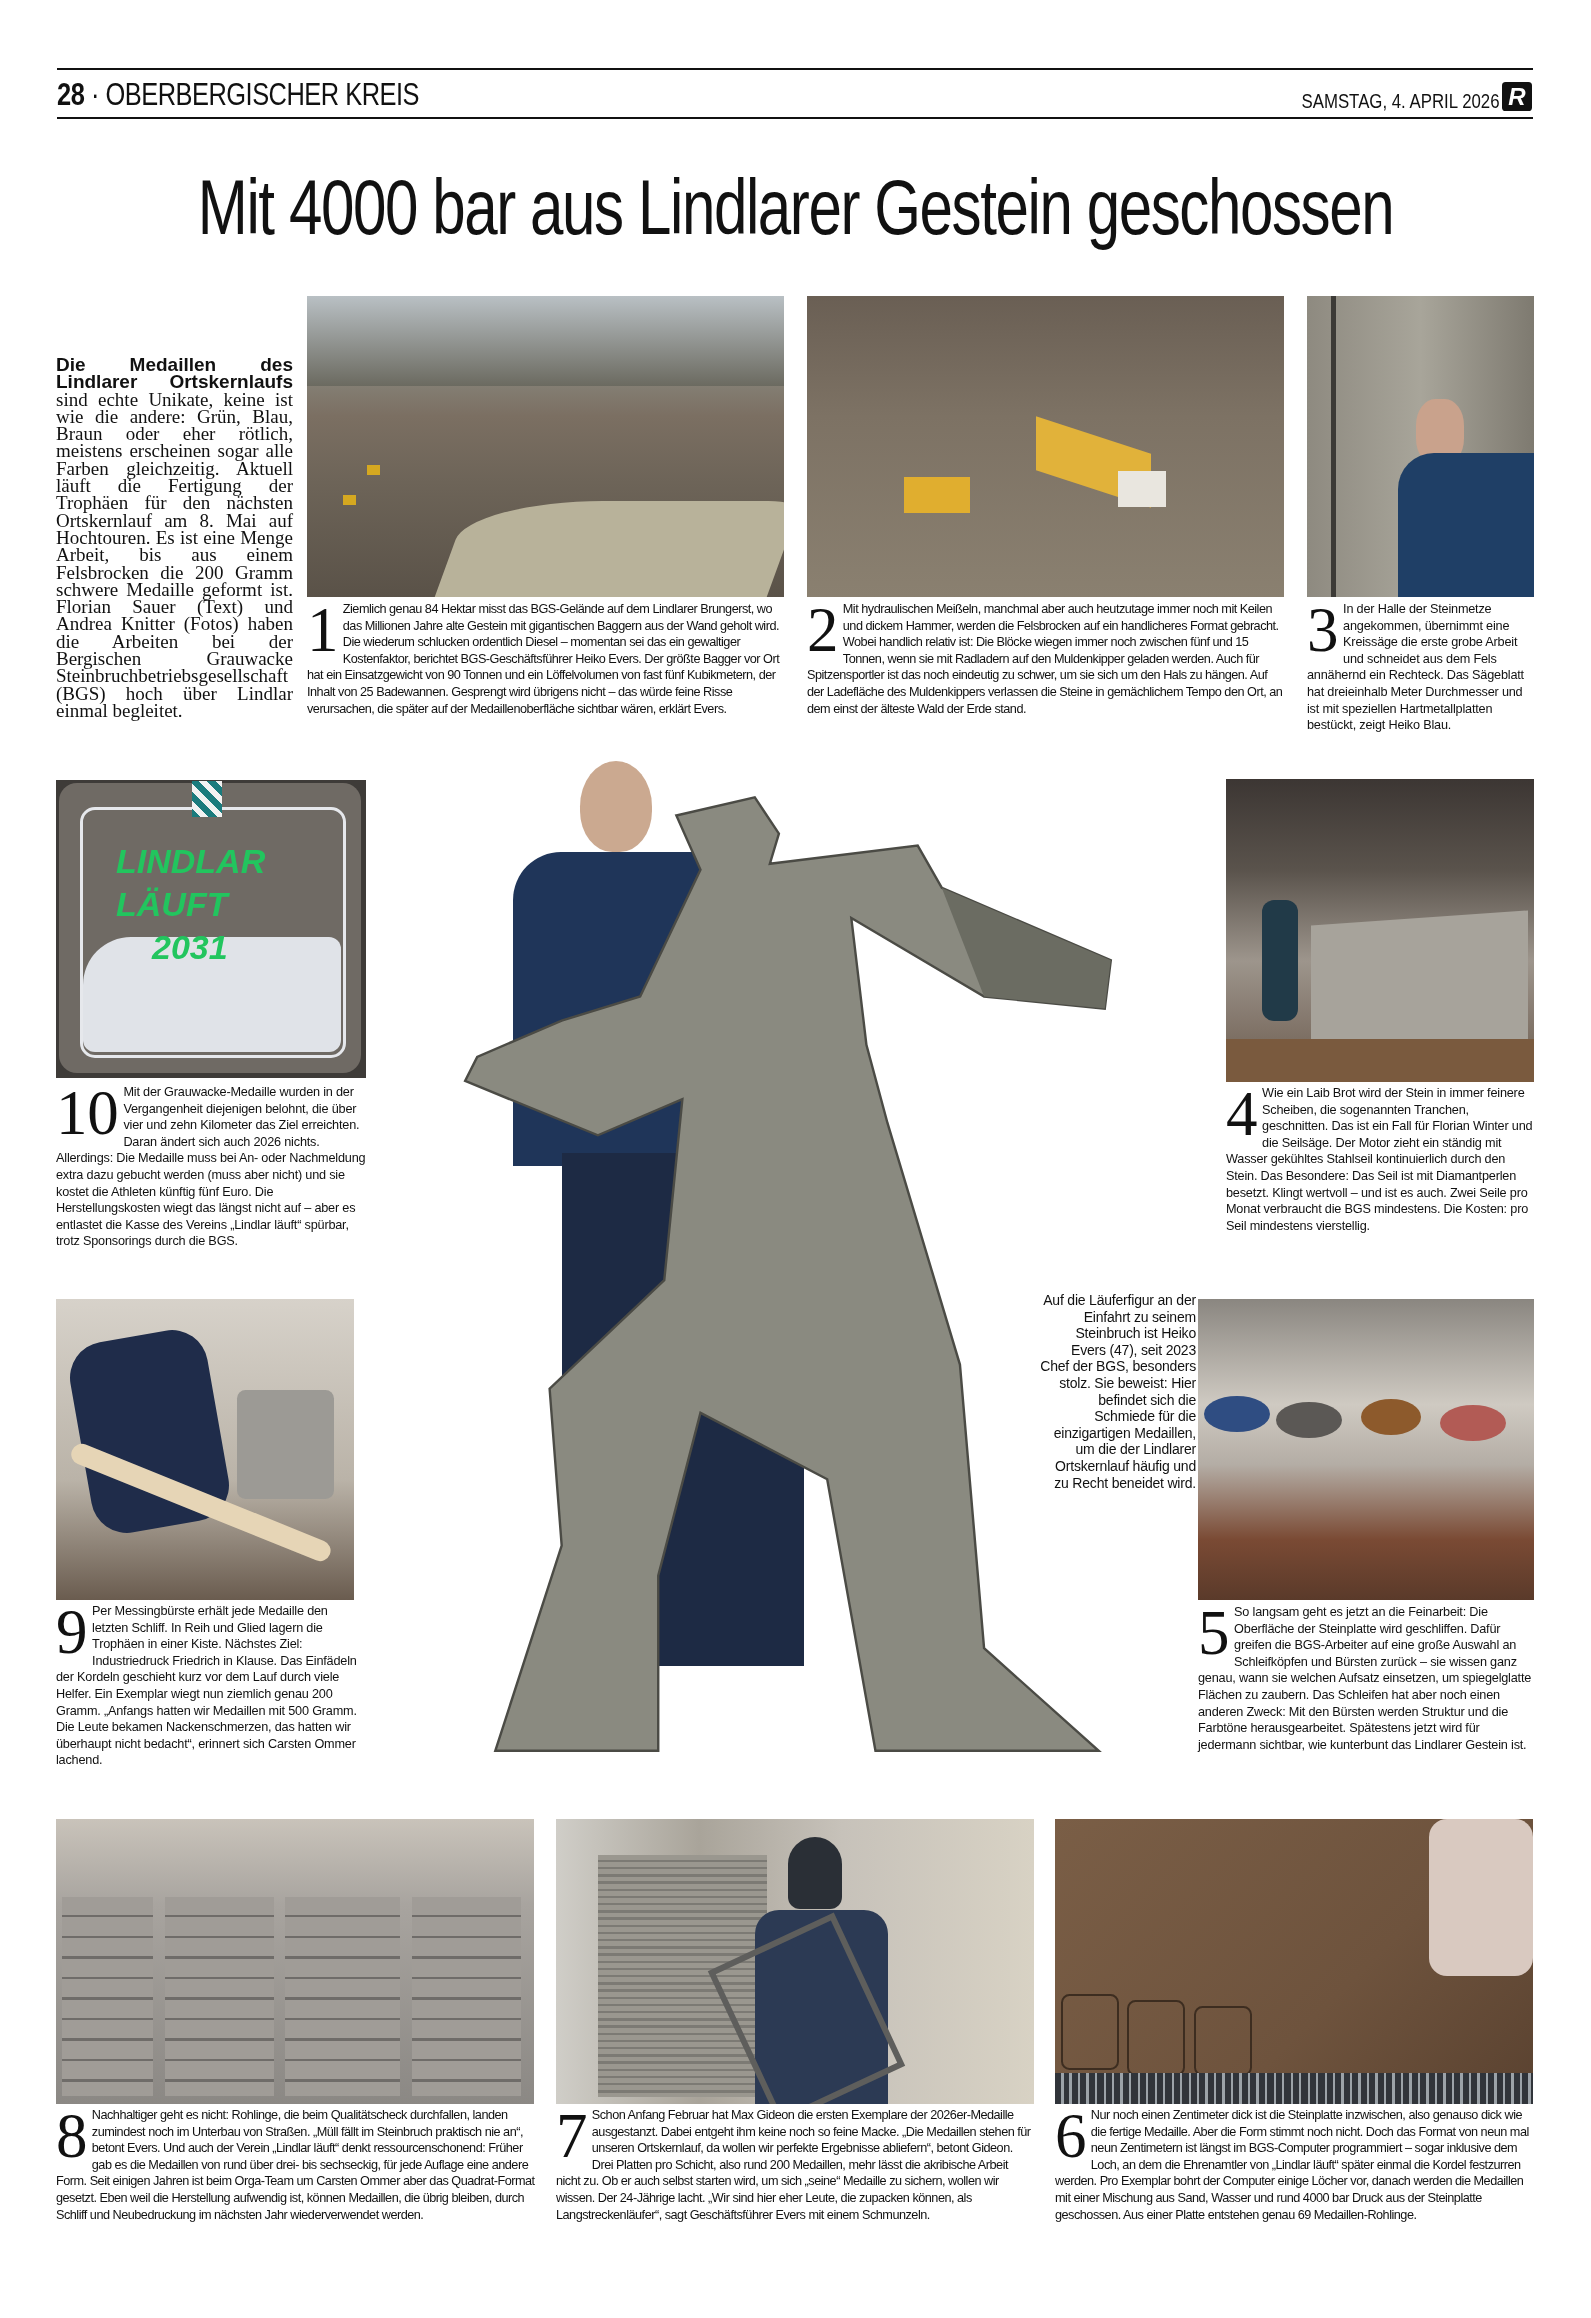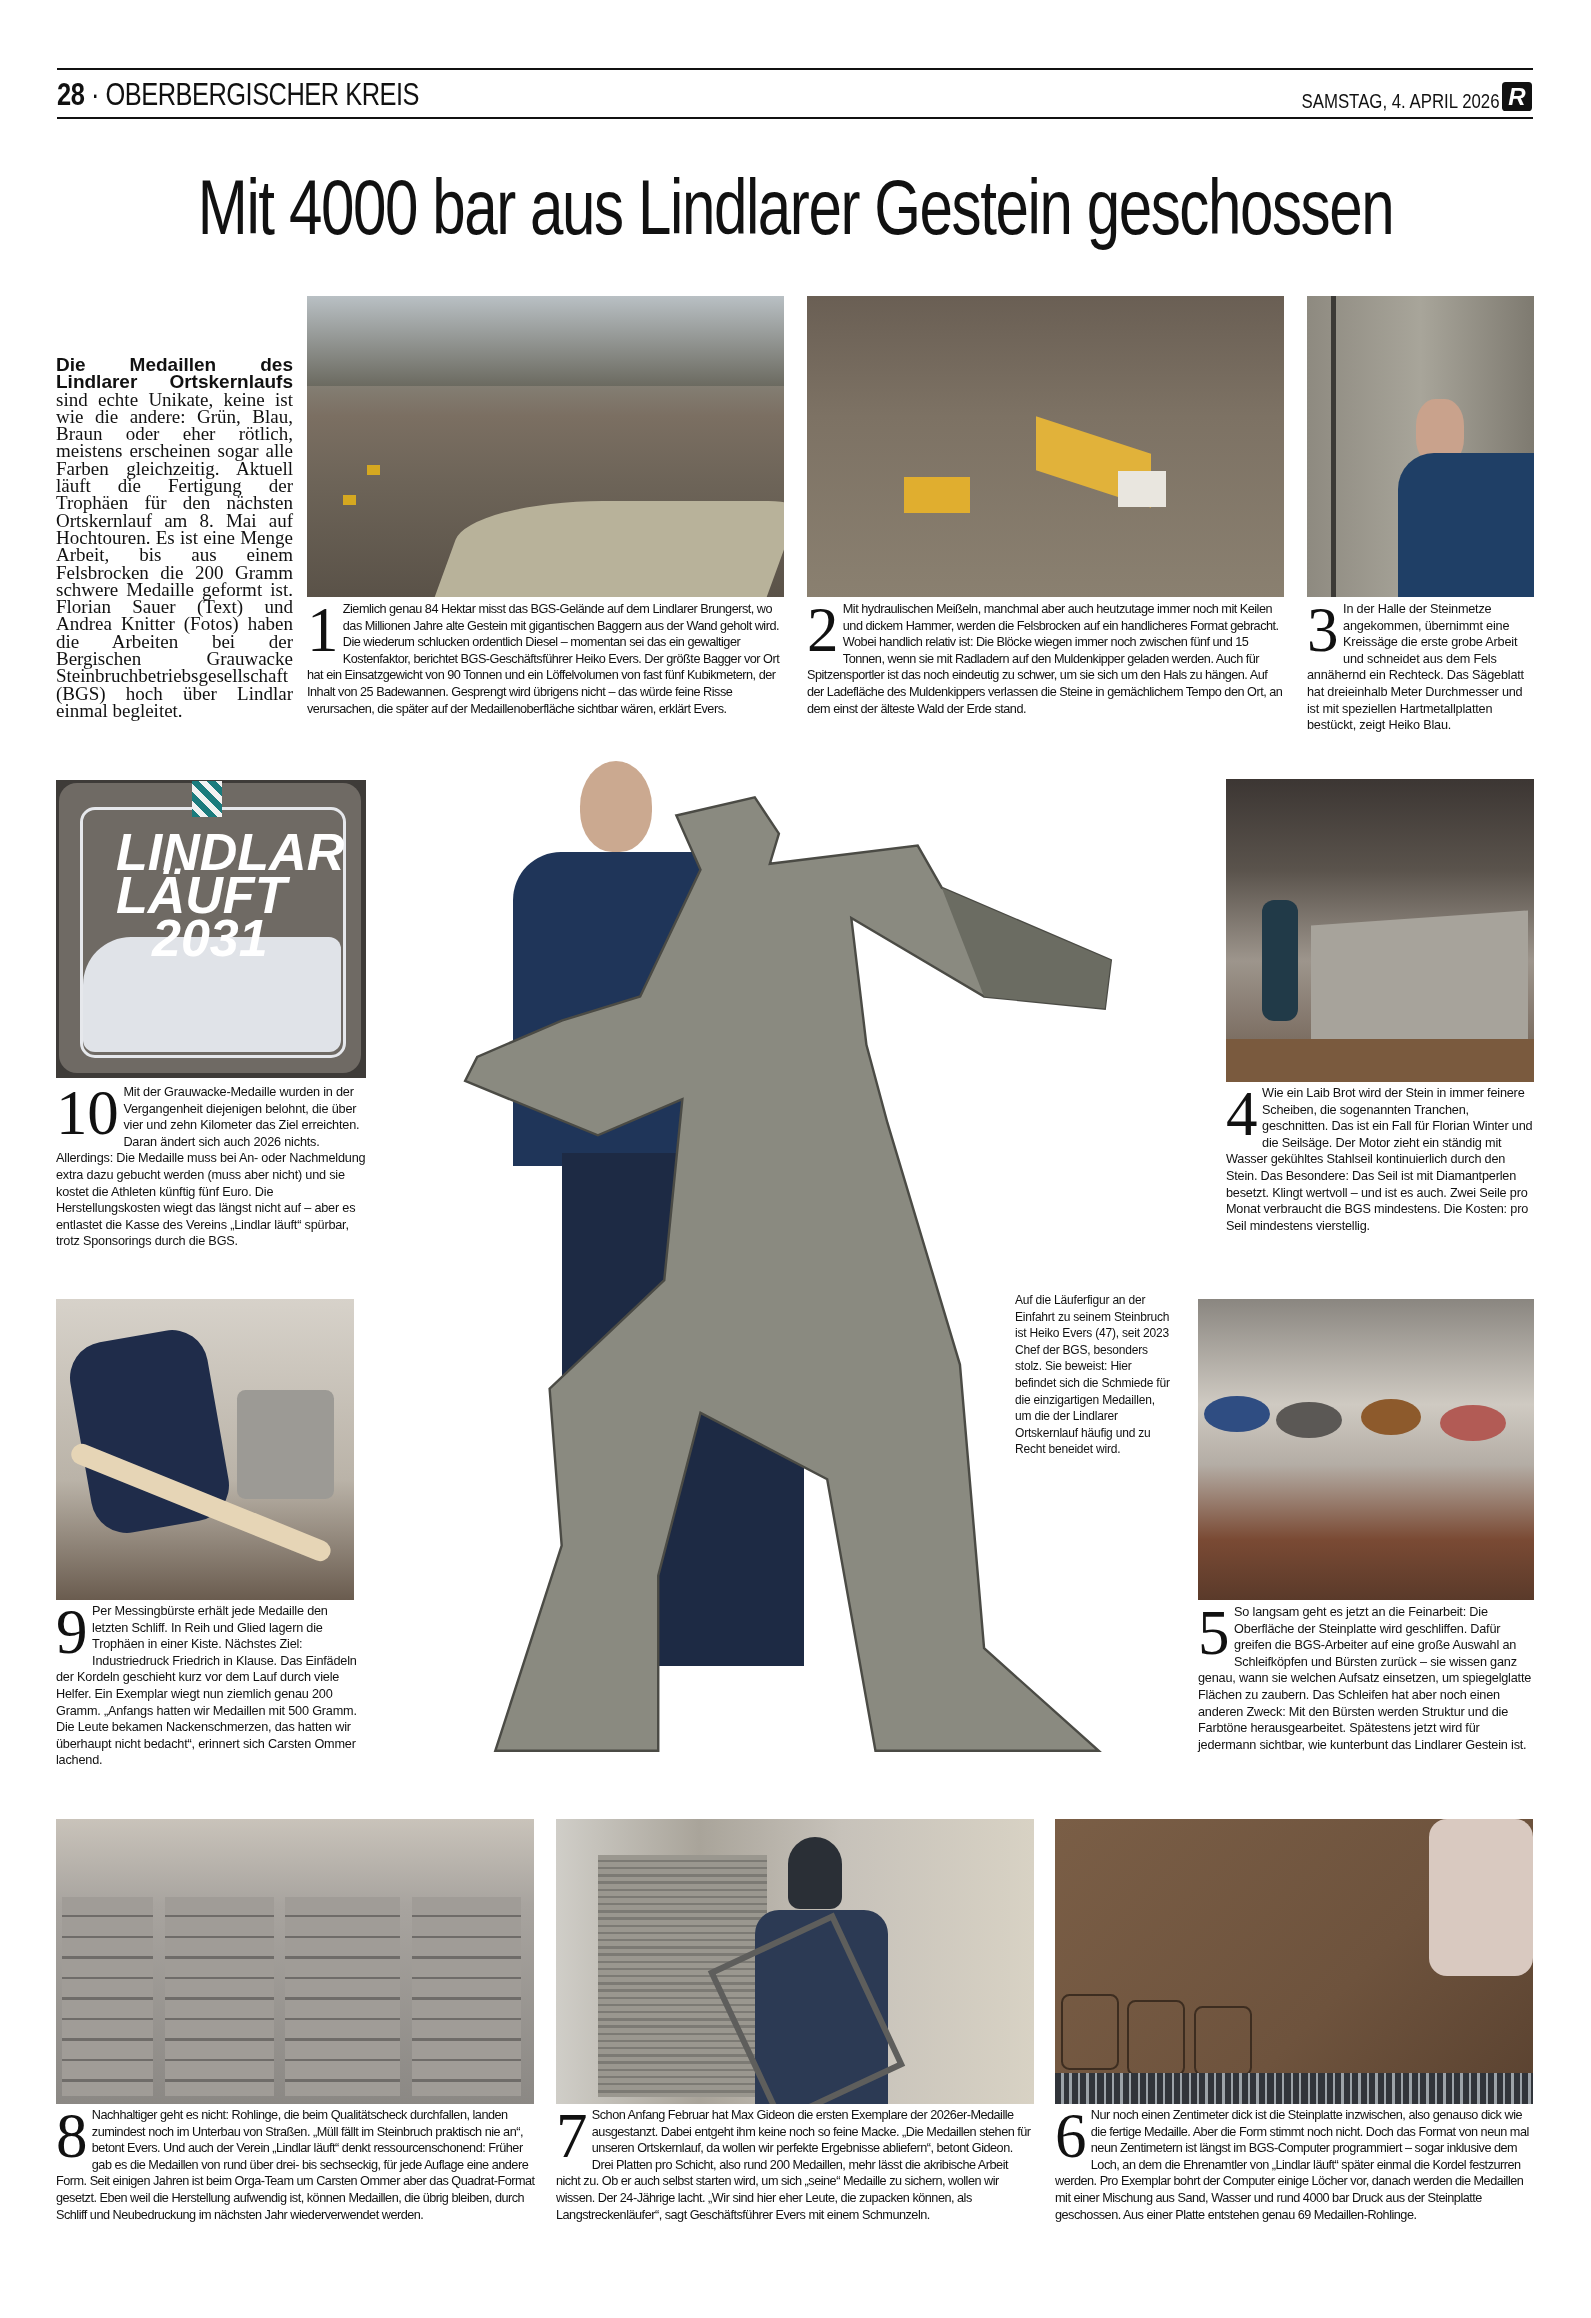--- a/index.html
+++ b/index.html
@@ -63,41 +63,41 @@
   <span class="num">2</span><span>Mit hydraulischen Meißeln, manchmal aber auch heutzutage immer noch mit Keilen und dickem Hammer, werden die Felsbrocken auf ein handlicheres Format gebracht. Wobei handlich relativ ist: Die Blöcke wiegen immer noch zwischen fünf und 15 Tonnen, wenn sie mit Radladern auf den Muldenkipper geladen werden. Auch für Spitzensportler ist das noch eindeutig zu schwer, um sie sich um den Hals zu hängen. Auf der Ladefläche des Muldenkippers verlassen die Steine in gemächlichem Tempo den Ort, an dem einst der älteste Wald der Erde stand.</span>
 </div>
 <div class="cap" style="left:1307px;top:601px;width:227px;">
   <span class="num">3</span><span>In der Halle der Steinmetze angekommen, übernimmt eine Kreissäge die erste grobe Arbeit und schneidet aus dem Fels annähernd ein Rechteck. Das Sägeblatt hat dreieinhalb Meter Durchmesser und ist mit speziellen Hartmetallplatten bestückt, zeigt Heiko Blau.</span>
 </div>
 
 <div class="photo" style="left:56px;top:780px;width:310px;height:298px;background:#3e3b38;">
   <div class="abs" style="left:3px;top:3px;width:302px;height:290px;background:#6f6a64;border-radius:18px;"></div>
   <div class="abs" style="left:24px;top:27px;width:260px;height:245px;border:3px solid #e6e8ec;border-radius:15px;"></div>
   <div class="abs" style="left:27px;top:157px;width:258px;height:115px;background:#e0e3e8;border-radius:48px 12px 12px 12px;"></div>
-  <div class="abs" style="left:60px;top:51px;font-weight:bold;font-style:italic;font-size:52px;line-height:43px;color:#ffffff;">
+  <div class="abs" style="left:60px;top:60px;font-weight:bold;font-style:italic;font-size:34px;line-height:43px;color:#22c55e;">
     <div>LINDLAR</div>
     <div>LÄUFT</div>
     <div style="padding-left:36px;">2031</div>
   </div>
   <div class="abs" style="left:136px;top:1.2px;width:30px;height:36px;background:repeating-linear-gradient(45deg,#1b7b7d 0 6px,#f2f2f2 6px 12px);"></div>
 </div>
 <div class="cap" style="left:56px;top:1084px;width:310px;">
   <span class="num">10</span><span>Mit der Grauwacke-Medaille wurden in der Vergangenheit diejenigen belohnt, die über vier und zehn Kilometer das Ziel erreichten. Daran ändert sich auch 2026 nichts. Allerdings: Die Medaille muss bei An- oder Nachmeldung extra dazu gebucht werden (muss aber nicht) und sie kostet die Athleten künftig fünf Euro. Die Herstellungskosten wiegt das längst nicht auf – aber es entlastet die Kasse des Vereins „Lindlar läuft“ spürbar, trotz Sponsorings durch die BGS.</span>
 </div>
 
 <div class="photo" style="left:441px;top:761px;width:706px;height:1002px;background:transparent;">
   <div class="abs" style="left:139px;top:0;width:72px;height:91px;background:#cba990;border-radius:50% 50% 45% 45%;"></div>
   <div class="abs" style="left:72px;top:91px;width:229px;height:314px;background:#1f3559;border-radius:48px 48px 0 0;"></div>
   <div class="abs" style="left:121px;top:392px;width:242px;height:513px;background:#1d2a44;"></div>
   <svg class="abs" style="left:0;top:0;" width="706" height="1002" viewBox="0 0 1170 1660">
     <polygon points="390,90 520,60 560,120 545,170 790,140 830,210 1110,330 1100,410 900,390 680,260 705,470 740,600 860,1000 900,1470 1090,1640 720,1640 640,1190 430,1080 360,1350 360,1640 90,1640 200,1300 180,1040 370,860 400,560 260,620 40,530 60,490 200,430 330,390 430,180" fill="#8a8a80" stroke="#4b4b45" stroke-width="4"></polygon>
     <polygon points="830,210 1110,330 1100,410 900,390" fill="#6b6c62"></polygon>
   </svg>
 </div>
-<div class="cap" style="left:1015px;top:1292px;width:157px;font-size:12px;line-height:16.6px;">Auf die Läuferfigur an der Einfahrt zu seinem Steinbruch ist Heiko Evers (47), seit 2023 Chef der BGS, besonders stolz. Sie beweist: Hier befindet sich die Schmiede für die einzigartigen Medaillen, um die der Lindlarer Ortskernlauf häufig und zu Recht beneidet wird.</div>
+<div class="cap" style="left:1039px;top:1292px;width:157px;font-size:14px;line-height:16.6px;text-align:right;">Auf die Läuferfigur an der Einfahrt zu seinem Steinbruch ist Heiko Evers (47), seit 2023 Chef der BGS, besonders stolz. Sie beweist: Hier befindet sich die Schmiede für die einzigartigen Medaillen, um die der Lindlarer Ortskernlauf häufig und zu Recht beneidet wird.</div>
 
 <div class="photo" style="left:1226px;top:779px;width:308px;height:303px;background:linear-gradient(180deg,#3c3633 0%,#5a534c 30%,#9d958c 60%,#6b5a4d 100%);">
   <div class="abs" style="left:36px;top:121px;width:36px;height:121px;background:#213a48;border-radius:12px;"></div>
   <div class="abs" style="left:85px;top:139px;width:217px;height:133px;background:#a7a39b;transform:skewY(-4deg);"></div>
   <div class="abs" style="left:0;top:260px;width:308px;height:43px;background:#7a5a3e;"></div>
 </div>
 <div class="cap" style="left:1226px;top:1085px;width:308px;">
   <span class="num">4</span><span>Wie ein Laib Brot wird der Stein in immer feinere Scheiben, die sogenannten Tranchen, geschnitten. Das ist ein Fall für Florian Winter und die Seilsäge. Der Motor zieht ein ständig mit Wasser gekühltes Stahlseil kontinuierlich durch den Stein. Das Besondere: Das Seil ist mit Diamantperlen besetzt. Klingt wertvoll – und ist es auch. Zwei Seile pro Monat verbraucht die BGS mindestens. Die Kosten: pro Seil mindestens vierstellig.</span>
 </div>
 

